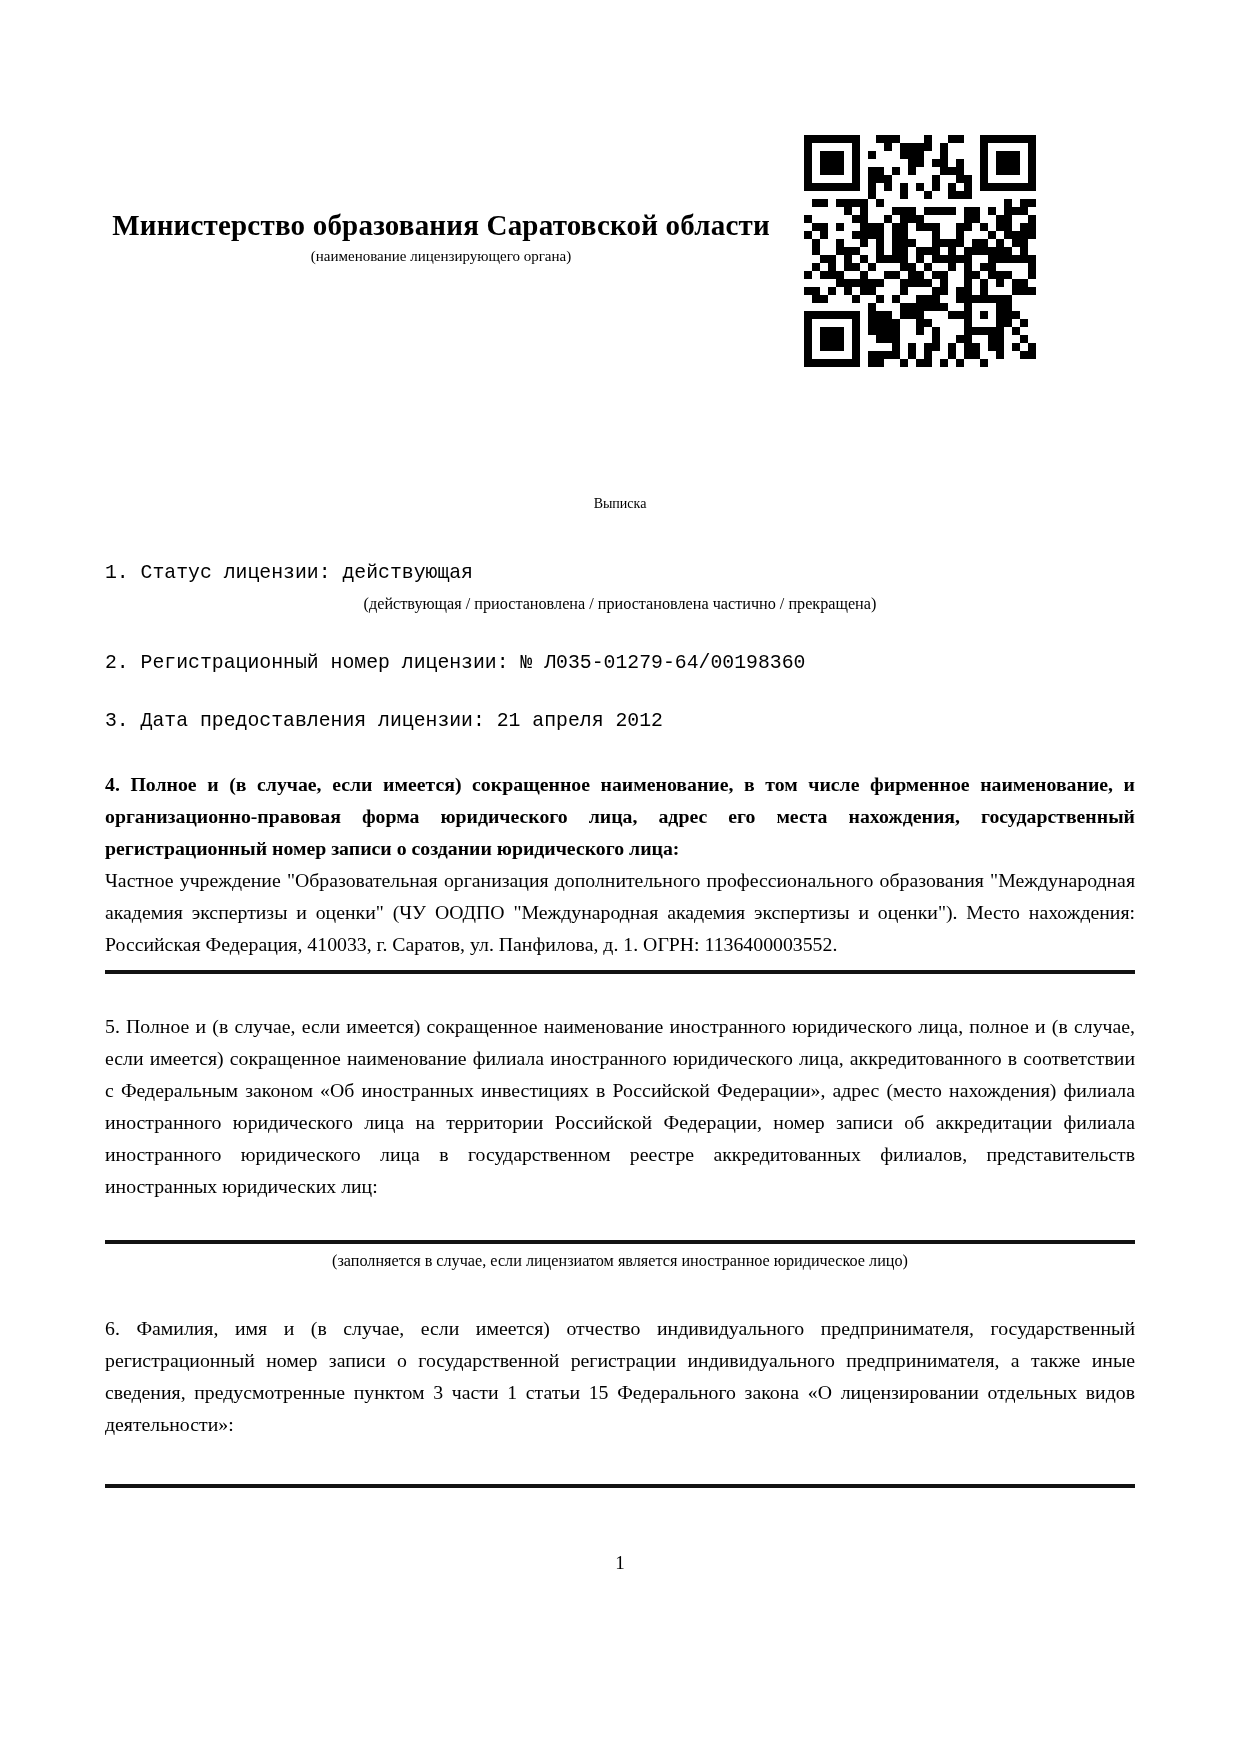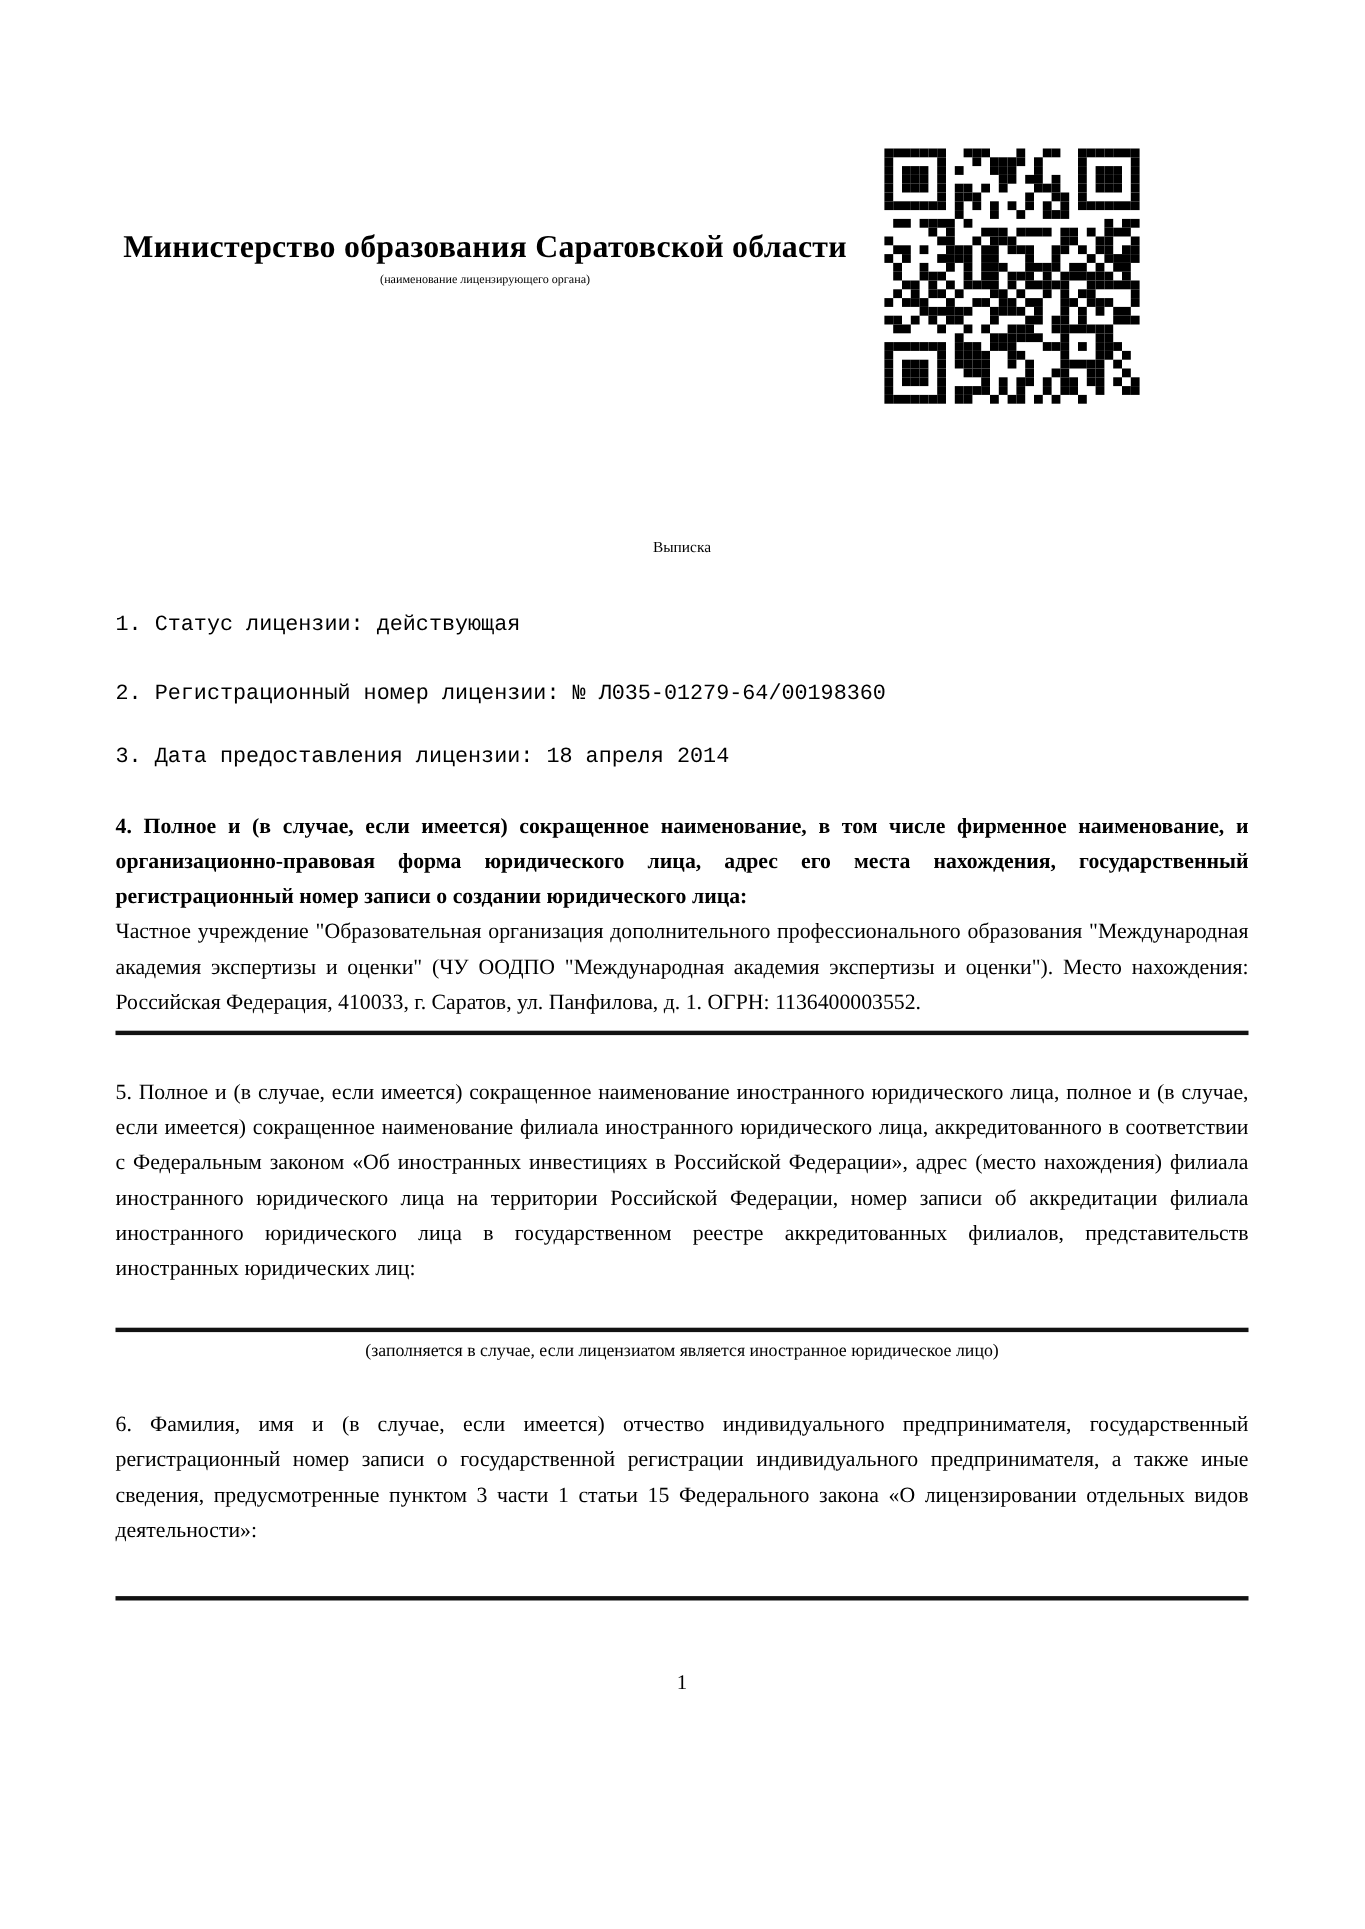--- a/index.html
+++ b/index.html
@@ -25,21 +25,21 @@
     padding-top: 205px;
     text-align: center;
   }
   .org-name {
     font-size: 29px;
     font-weight: bold;
     line-height: 1.38;
     letter-spacing: 0.2px;
   }
   .org-note {
-    font-size: 11px;
+    font-size: 15px;
     margin-top: 3px;
   }
   .qr {
     position: absolute;
     left: 800px;
     top: 131px;
     width: 240px;
     height: 240px;
     background: #fff;
   }
@@ -532,24 +532,25 @@
     <div class="org-block">
       <div class="org-name">Министерство образования Саратовской области</div>
       <div class="org-note">(наименование лицензирующего органа)</div>
     </div>
 
     <div class="extract-head">
       <div>Выписка</div>
     </div>
 
     <div class="item single mt-status">1. Статус лицензии: действующая</div>
+    <div class="note">(действующая / приостановлена / приостановлена частично / прекращена)</div>
 
     <div class="item single mt-reg">2. Регистрационный номер лицензии: № Л035-01279-64/00198360</div>
 
-    <div class="item single mt-date">3. Дата предоставления лицензии: 18 апреля 2014</div>
+    <div class="item single mt-date">3. Дата предоставления лицензии: 21 апреля 2012</div>
 
     <div class="item just mt-legal">4. Полное и (в случае, если имеется) сокращенное наименование, в том числе фирменное наименование, и организационно-правовая форма юридического лица, адрес его места нахождения, государственный регистрационный номер записи о создании юридического лица:</div>
     <div class="item just">Частное учреждение "Образовательная организация дополнительного профессионального образования "Международная академия экспертизы и оценки" (ЧУ ООДПО "Международная академия экспертизы и оценки"). Место нахождения: Российская Федерация, 410033, г. Саратов, ул. Панфилова, д. 1. ОГРН: 1136400003552.</div>
     <div class="rule" style="margin-top:10px"></div>
 
     <div class="item just mt-foreign">5. Полное и (в случае, если имеется) сокращенное наименование иностранного юридического лица, полное и (в случае, если имеется) сокращенное наименование филиала иностранного юридического лица, аккредитованного в соответствии с Федеральным законом «Об иностранных инвестициях в Российской Федерации», адрес (место нахождения) филиала иностранного юридического лица на территории Российской Федерации, номер записи об аккредитации филиала иностранного юридического лица в государственном реестре аккредитованных филиалов, представительств иностранных юридических лиц:</div>
     <div class="rule rule-gap-lg"></div>
     <div class="note">(заполняется в случае, если лицензиатом является иностранное юридическое лицо)</div>
 
     <div class="item just mt-individ">6. Фамилия, имя и (в случае, если имеется) отчество индивидуального предпринимателя, государственный регистрационный номер записи о государственной регистрации индивидуального предпринимателя, а также иные сведения, предусмотренные пунктом 3 части 1 статьи 15 Федерального закона «О лицензировании отдельных видов деятельности»:</div>

